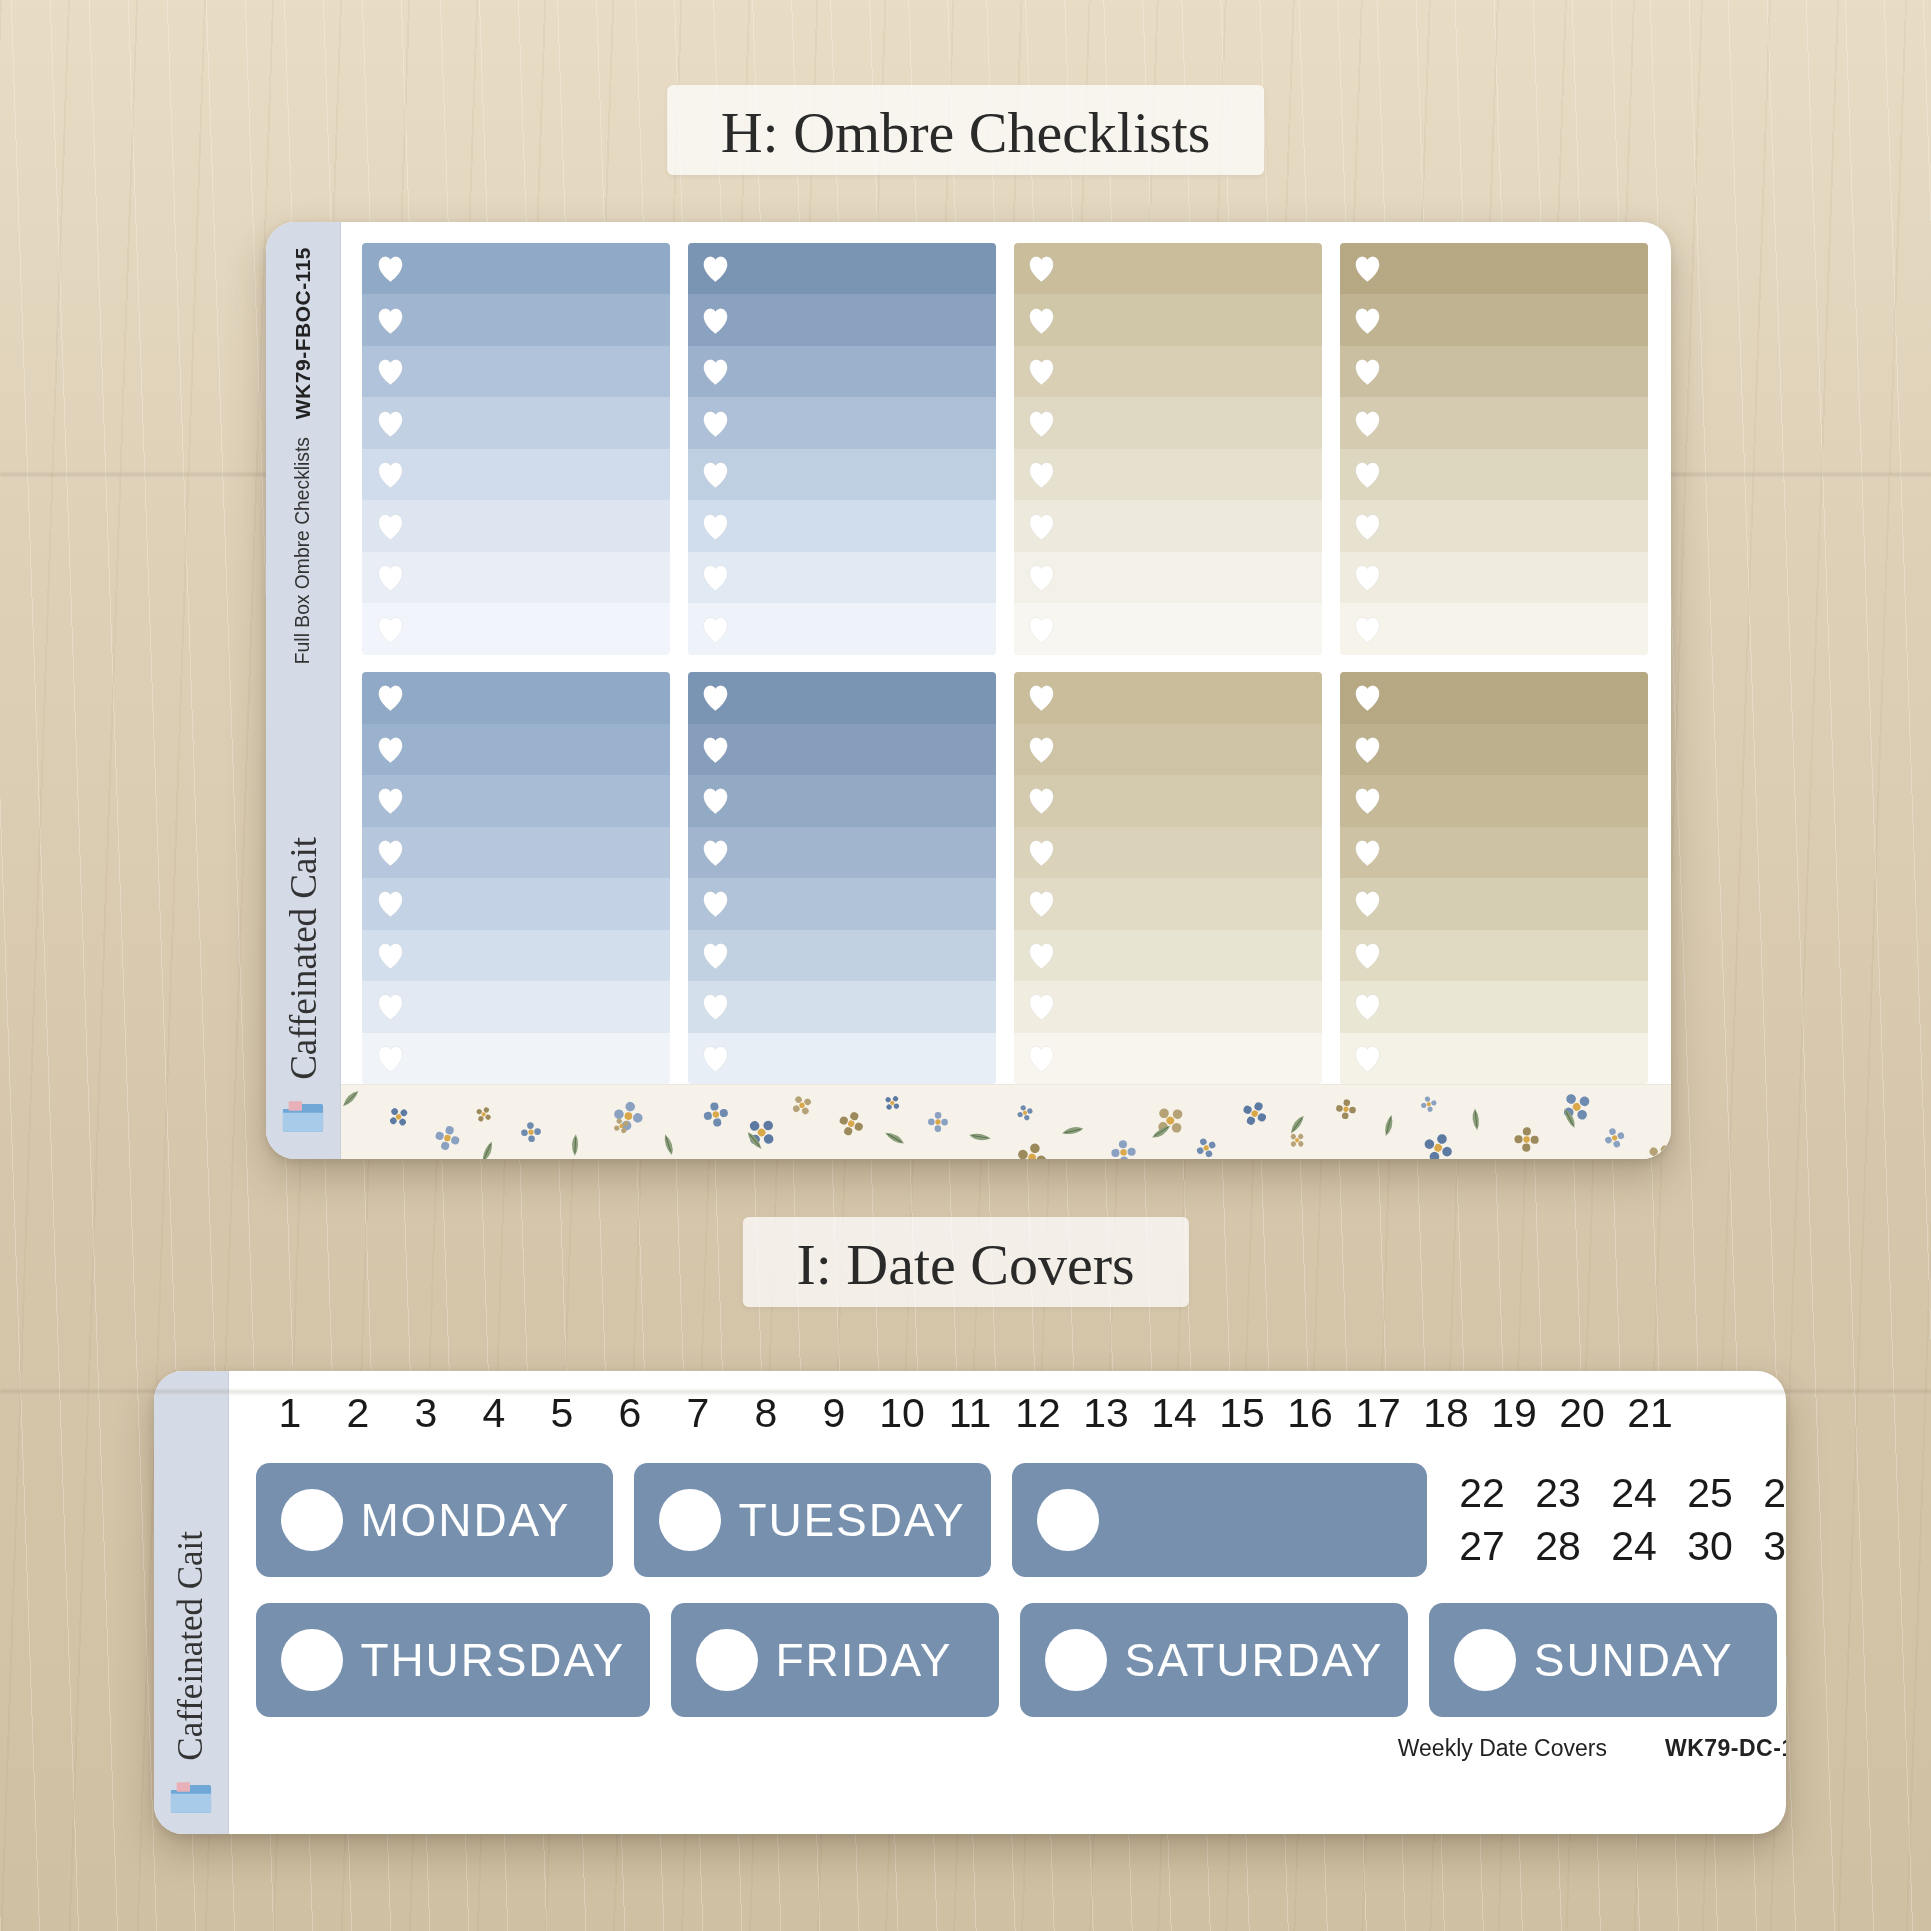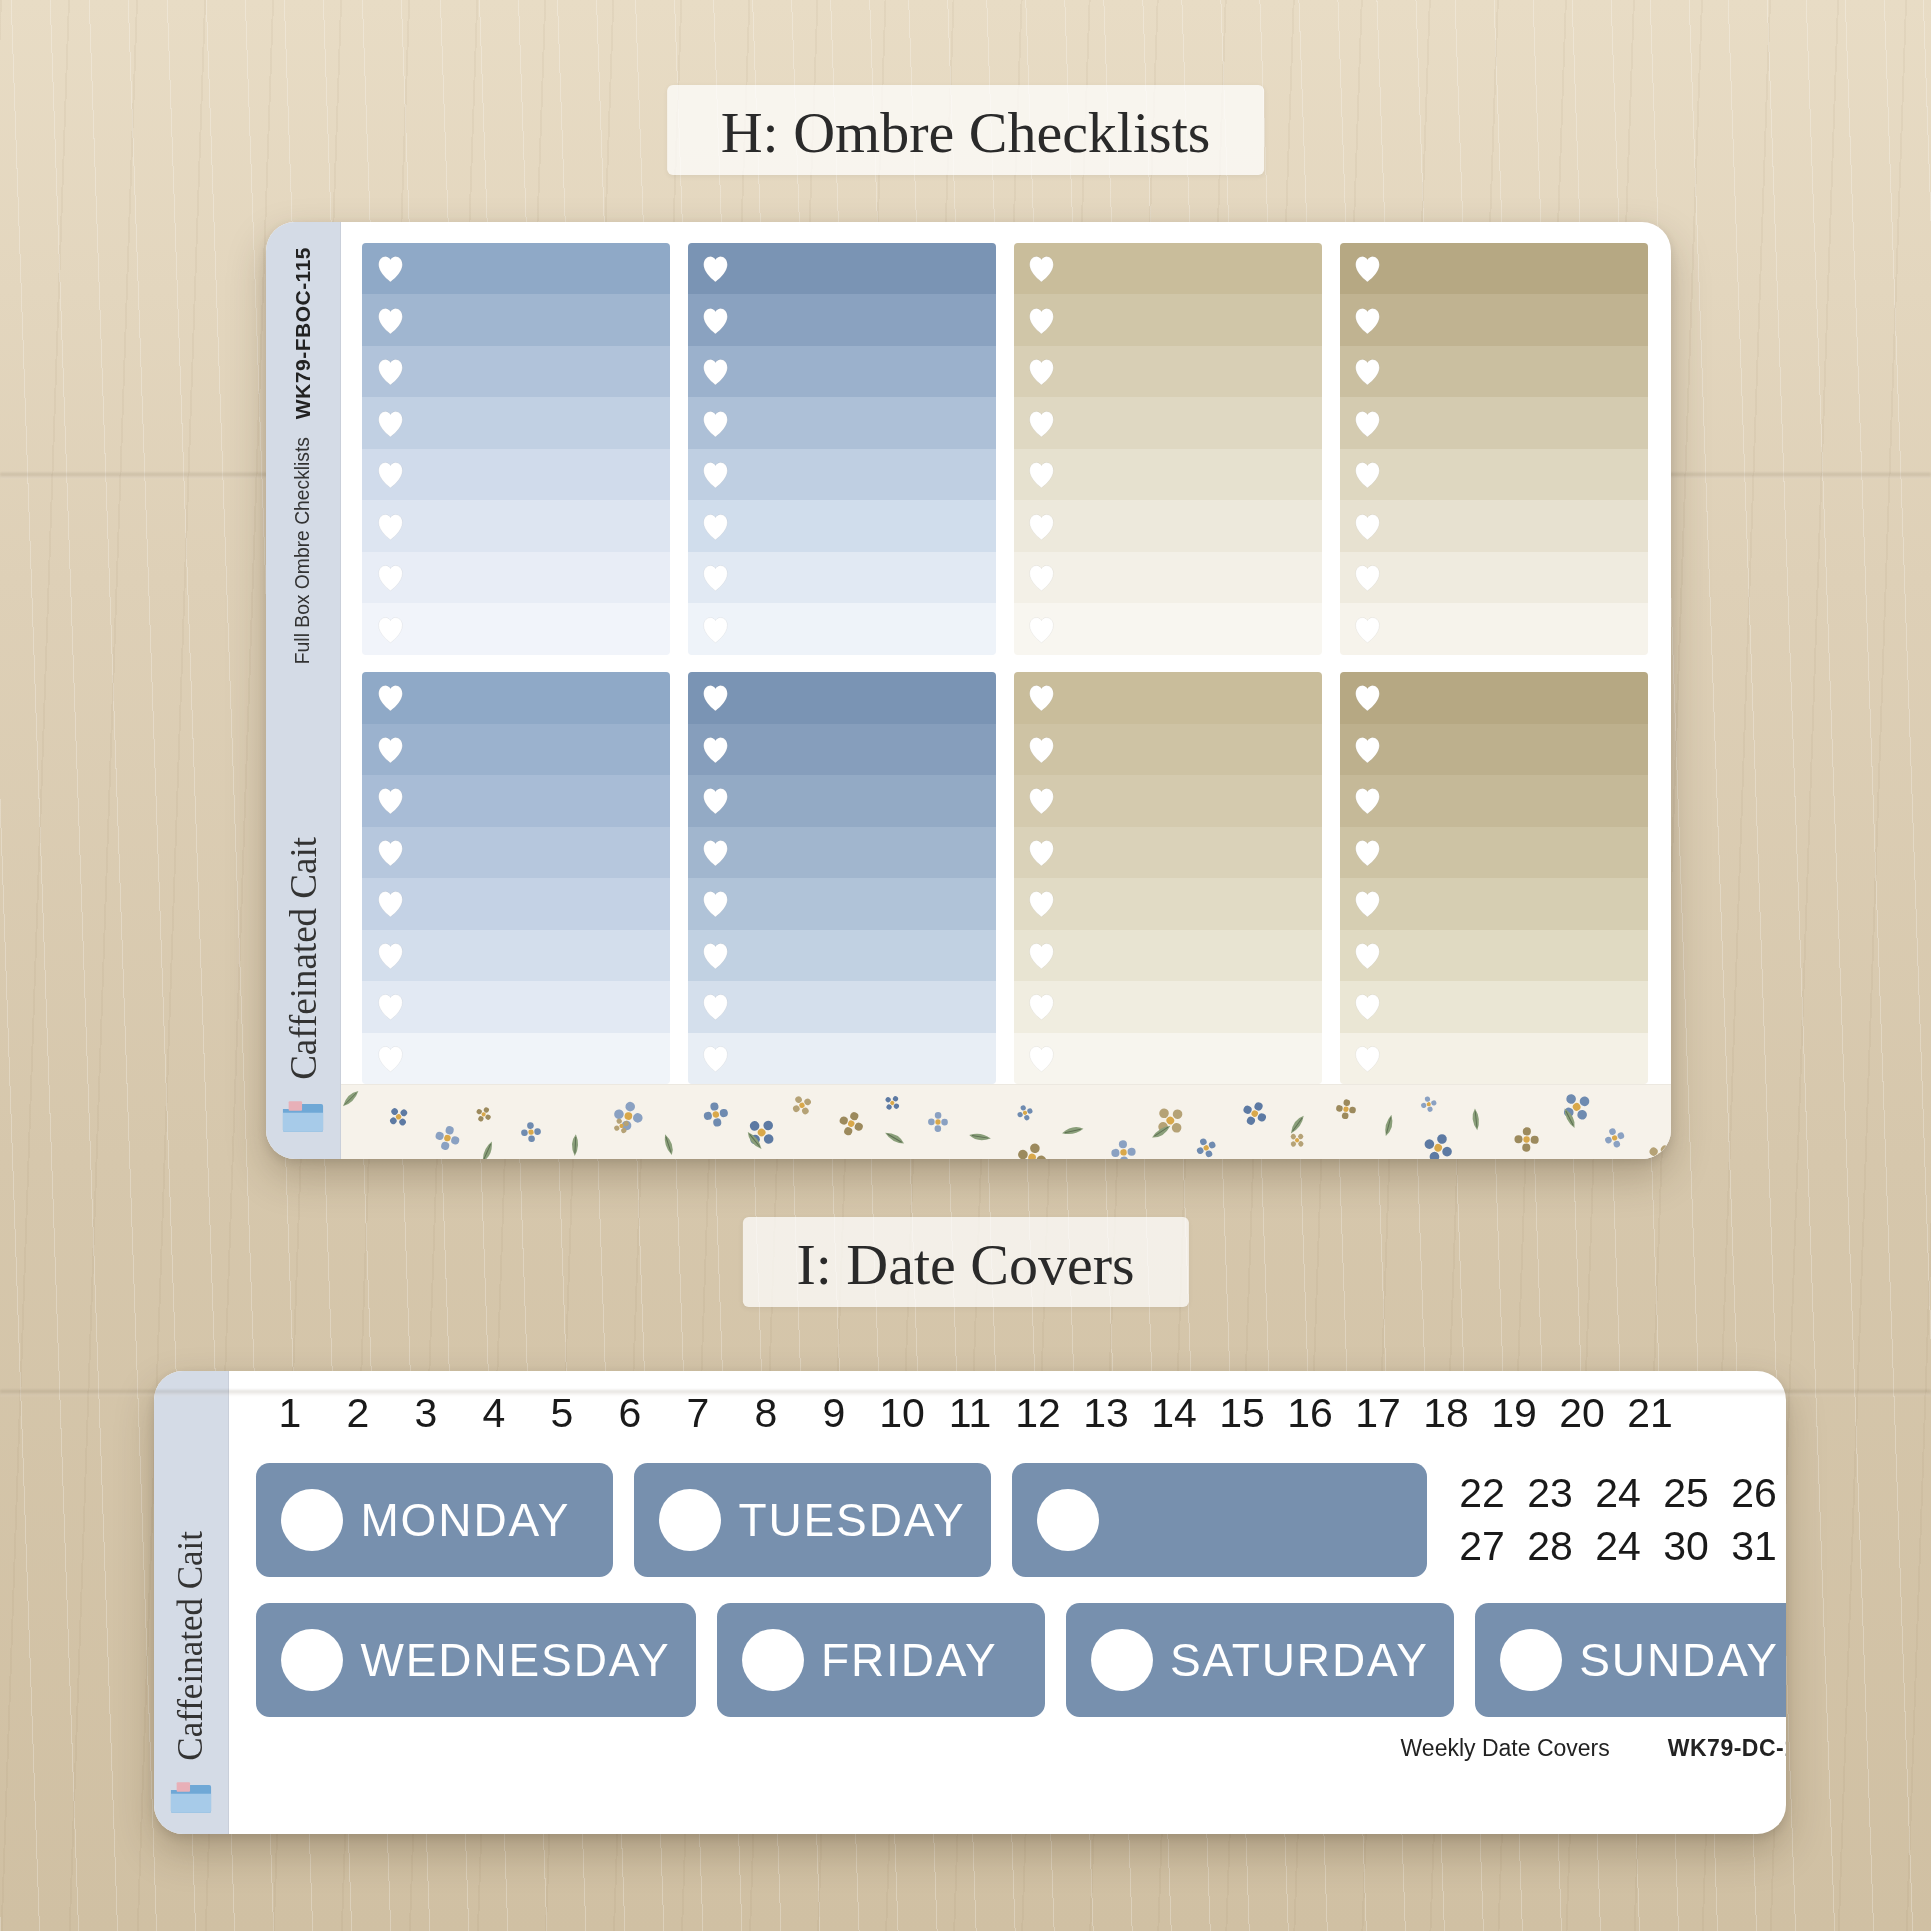--- a/index.html
+++ b/index.html
@@ -79,21 +79,21 @@
   .number-row{display:flex;gap:0;font-family:"Arial Narrow",Arial,sans-serif;font-size:41px;color:#1a1a1a;font-weight:500;}
   .number-row span{flex:0 0 68px;text-align:center;}
   .day-row{display:flex;gap:21px;margin-top:26px;align-items:stretch;}
   .day-cover{
     background:var(--slate);border-radius:13.5px;color:#fff;
     display:flex;align-items:center;gap:17.4px;padding:0 25px;height:114px;
     font-family:"Arial Narrow","Helvetica Neue",sans-serif;font-size:46px;letter-spacing:1.9px;font-weight:400;
   }
   .day-circle{width:62px;height:62px;border-radius:50%;background:#fff;flex-shrink:0;}
   .extra-nums{display:flex;flex-direction:column;justify-content:center;gap:7.7px;font-family:"Arial Narrow",Arial,sans-serif;font-size:41px;color:#1a1a1a;font-weight:500;line-height:1.1;}
-  .extra-nums .r{display:flex;gap:0;}
+  .extra-nums .r{display:flex;gap:8px;}
   .extra-nums .r span{flex:0 0 68px;text-align:center;}
   .footer-row{display:flex;justify-content:flex-end;gap:58px;margin-top:17.4px;font-family:Arial;font-size:23px;color:#222;}
   .footer-row .sku2{font-family:"Arial Narrow",Arial,sans-serif;font-weight:600;letter-spacing:0.5px;}
   #sheet-dates .sidebar{padding:19.3px 0;}
   #sheet-dates .brand{font-size:35px;}
 </style>
 </head>
 <body>
 
 <div id="label-top" class="label-tag">H: Ombre Checklists</div>
@@ -938,21 +938,21 @@
             <span>28</span>
             <span>24</span>
             <span>30</span>
             <span>31</span>
           </div>
         </div>
       </div>
     <div class="day-row" id="day-row-2">
         <div class="day-cover" style="flex: 0 0 377px;">
           <div class="day-circle"></div>
-          <span>WEDNESDAY</span>
+          <span>THURSDAY</span>
         </div>
         <div class="day-cover" style="flex: 0 0 328px;">
           <div class="day-circle"></div>
           <span>FRIDAY</span>
         </div>
         <div class="day-cover" style="flex: 0 0 377px;">
           <div class="day-circle"></div>
           <span>SATURDAY</span>
         </div>
         <div class="day-cover" style="flex: 0 0 348px;">

